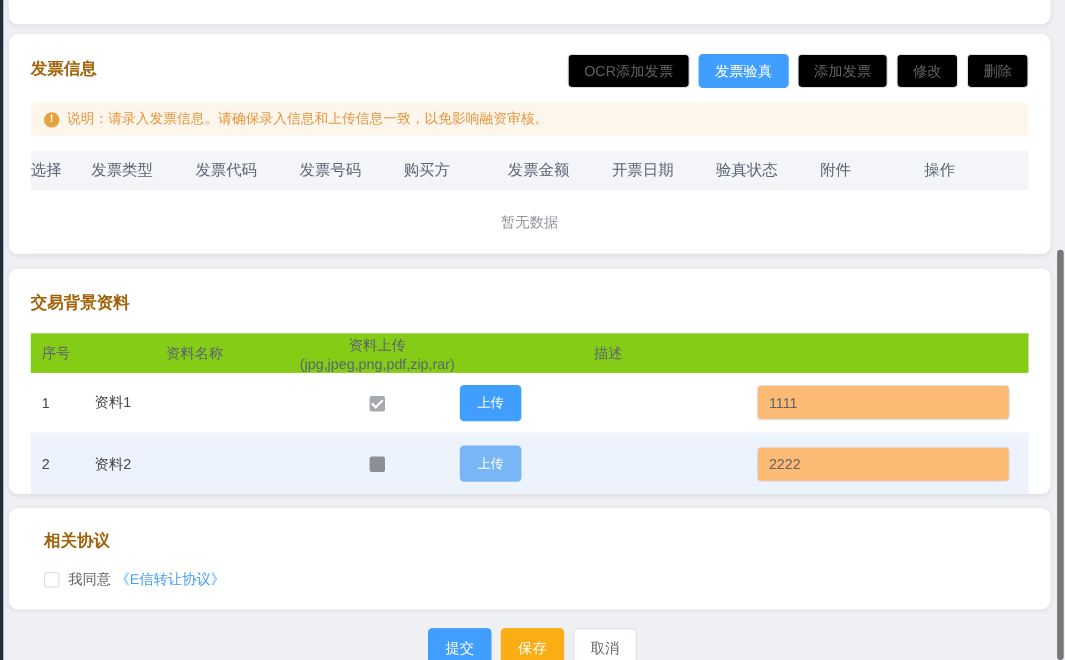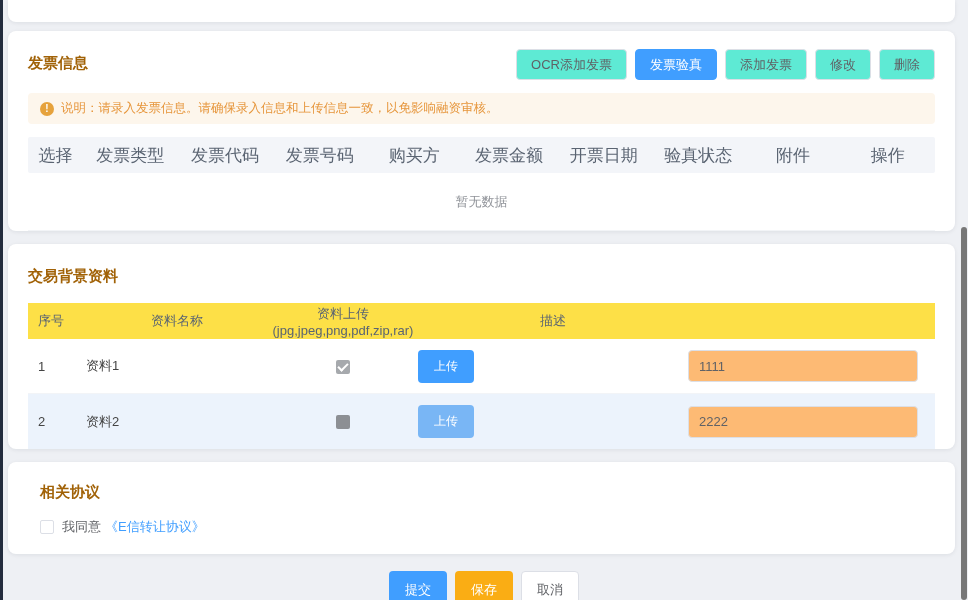--- a/index.html
+++ b/index.html
@@ -26,21 +26,21 @@
     margin:0 13px 0 8px; height:22px;
     box-shadow:0 1px 4px rgba(0,21,41,.08);
   }
   .gap{ height:9px; }
   .section-title{ font-size:15px; font-weight:bold; color:#a16207; line-height:28px; }
   
   .card-head{ display:flex; align-items:flex-start; justify-content:space-between; }
   .btn-group{ display:flex; gap:8px; }
   .btn{
     font-size:13px; line-height:1; padding:8px 14px;
-    border:1px solid #dcdfe6; border-radius:4px; background:#5eead4; color:#606266;
+    border:1px solid #dcdfe6; border-radius:4px; background:#000000; color:#606266;
     cursor:pointer; white-space:nowrap; font-family:inherit;
   }
   .btn.primary{ background:#409EFF; border-color:#409EFF; color:#fff; }
   
   .notice{
     margin-top:13px; background:#fdf6ec; border-radius:4px;
     padding:7px 12px; display:flex; align-items:center; gap:7px;
     font-size:12.5px; color:#E6953A;
   }
   .notice-icon{
@@ -48,31 +48,31 @@
     font-size:10px; font-weight:bold; display:inline-flex; align-items:center; justify-content:center;
     flex:0 0 14px;
   }
   
   .inv-table{ margin-top:13px; }
   .inv-head{
     display:grid; grid-template-columns:55px repeat(9,1fr);
     background:#f3f5f9; border-radius:2px;
     height:36px; align-items:center;
   }
-  .inv-head .th{ font-size:17px; color:#5a6472; text-align:center; }
+  .inv-head .th{ font-size:14px; color:#5a6472; }
   .empty-row{ height:58px; display:flex; align-items:center; justify-content:center;
     border-bottom:1px solid #f2f4f7; }
   .empty-text{ color:#909399; font-size:13px; }
   
   .mat-table{ margin-top:13px; }
   .mat-row{
     display:grid; grid-template-columns:58px 182px 150px 270px 1fr;
     align-items:center;
   }
-  .mat-head{ background:#fde047; height:36px; }
+  .mat-head{ background:#84cc16; height:36px; }
   .mat-head .th{ font-size:13px; color:#5a6472; text-align:center; }
   .mat-head .th.first{ text-align:left; padding-left:10px; }
   .mat-body-row{ height:55px; border-bottom:1px solid #f2f4f7; font-size:13px; color:#444; }
   .mat-body-row.striped{ background:#ecf3fc; border-bottom:none; }
   .cell-no{ padding-left:10px; }
   .cell-name{ padding-left:0; }
   .cell-center{ text-align:center; }
   .checkbox{
     display:inline-block; width:14px; height:14px; border-radius:2px; vertical-align:middle;
   }

